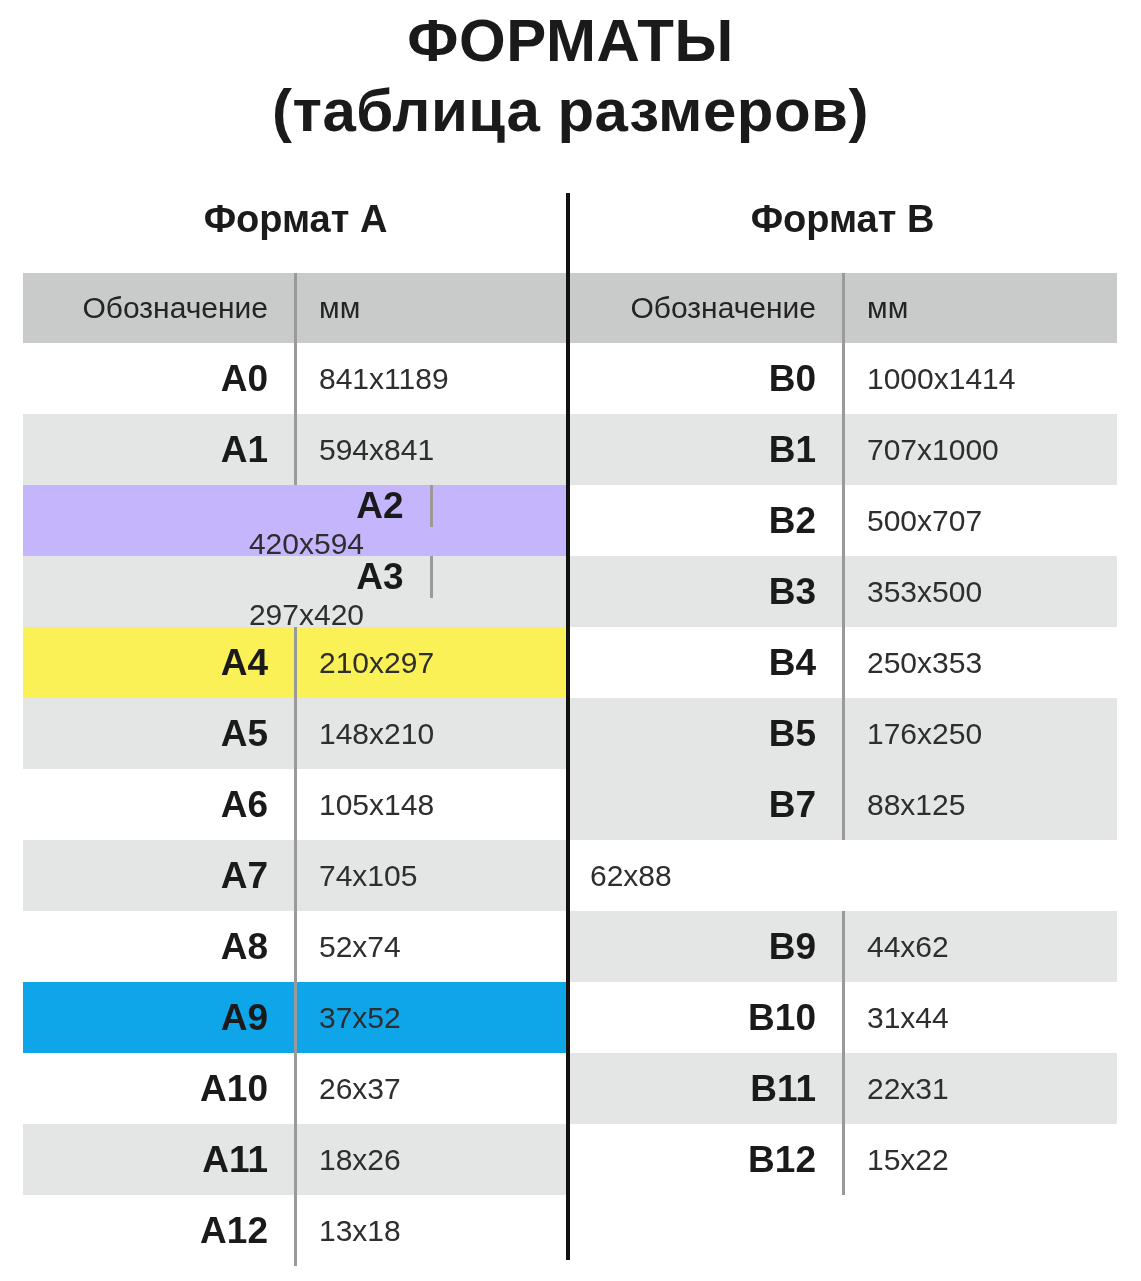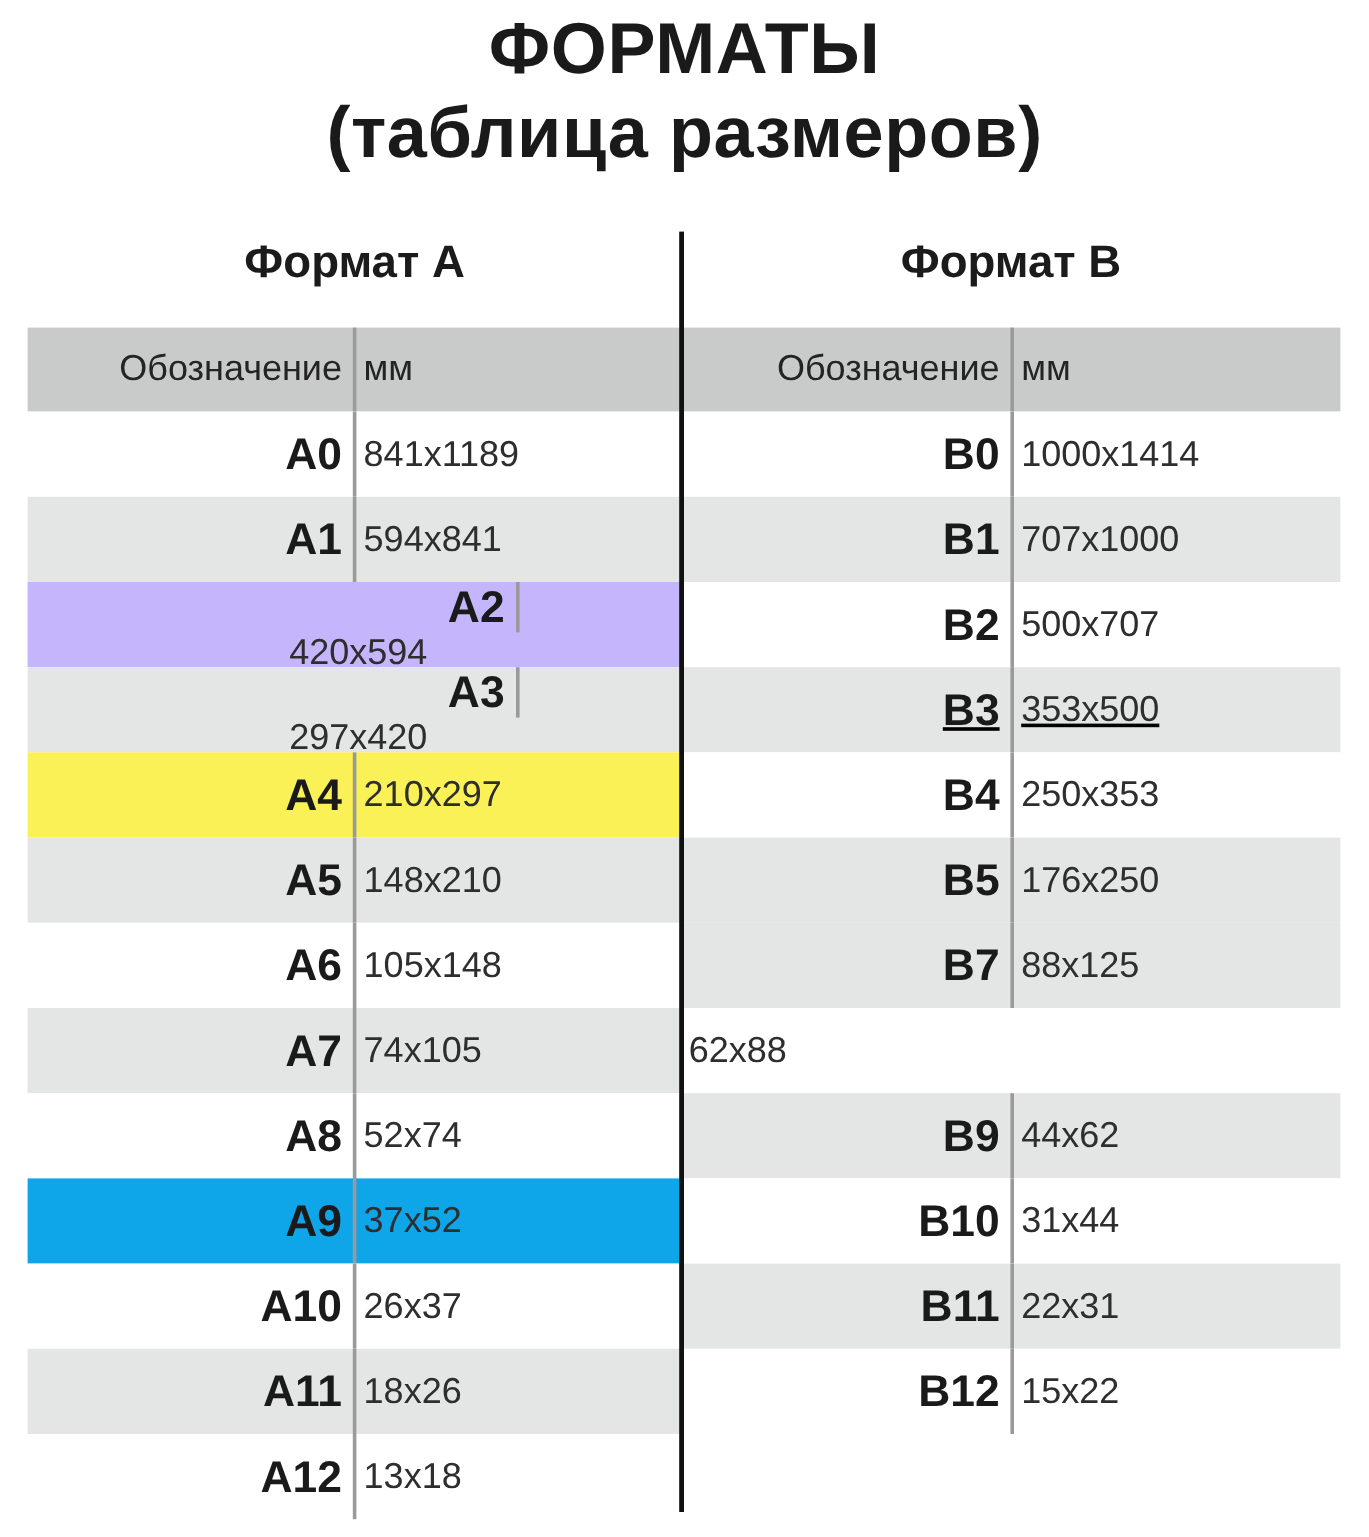--- a/index.html
+++ b/index.html
@@ -32,22 +32,22 @@
     display: flex;
   }
   .fmt-table { display: flex; flex-direction: column; }
   .fmt-table.left-table  { width: 545px; }
   .fmt-table.right-table { width: 549px; }
 
   .row { display: flex; align-items: center; height: 71px; background: #ffffff; }
   .header-row { height: 70px; background: var(--header-bg, #c9caca); }
 
   .cell { height: 100%; display: flex; align-items: center; box-sizing: border-box; }
-  .c1 { border-right: 3px solid var(--divider, #9a9a9a); justify-content: flex-end; padding-right: 9px; }
-  .c2 { flex: 1; justify-content: flex-start; padding-left: 6px; text-align: center; }
+  .c1 { border-right: 3px solid var(--divider, #9a9a9a); justify-content: flex-end; padding-right: 26px; }
+  .c2 { flex: 1; justify-content: flex-start; padding-left: 22px; text-align: center; }
   .left-table  .c1 { width: 274px; }
   .right-table .c1 { width: 277px; }
 
   .header-row .cell { font-size: 30px; font-weight: 400; color: #242424; }
   .desig { font-size: 37px; font-weight: 700; color: #1a1a1a; }
   .val   { font-size: 30px; font-weight: 400; color: #2e2e2e; }
 
   .center-line {
     position: absolute; top: 193px; left: 566px;
     width: 4px; height: 1067px;
@@ -138,21 +138,21 @@
           <div class="cell c2 val">1000x1414</div>
         </div>
         <div class="row data-row" style="background: rgb(228, 230, 230);">
           <div class="cell c1 desig">B1</div>
           <div class="cell c2 val">707x1000</div>
         </div>
         <div class="row data-row" style="background: rgb(255, 255, 255);">
           <div class="cell c1 desig">B2</div>
           <div class="cell c2 val">500x707</div>
         </div>
-        <div class="row data-row" style="background: rgb(228, 230, 230); text-decoration: underline;">
+        <div class="row data-row" style="background: rgb(228, 230, 230);">
           <div class="cell c1 desig">B3</div>
           <div class="cell c2 val">353x500</div>
         </div>
         <div class="row data-row" style="background: rgb(255, 255, 255);">
           <div class="cell c1 desig">B4</div>
           <div class="cell c2 val">250x353</div>
         </div>
         <div class="row data-row" style="background: rgb(228, 230, 230);">
           <div class="cell c1 desig">B5</div>
           <div class="cell c2 val">176x250</div>

